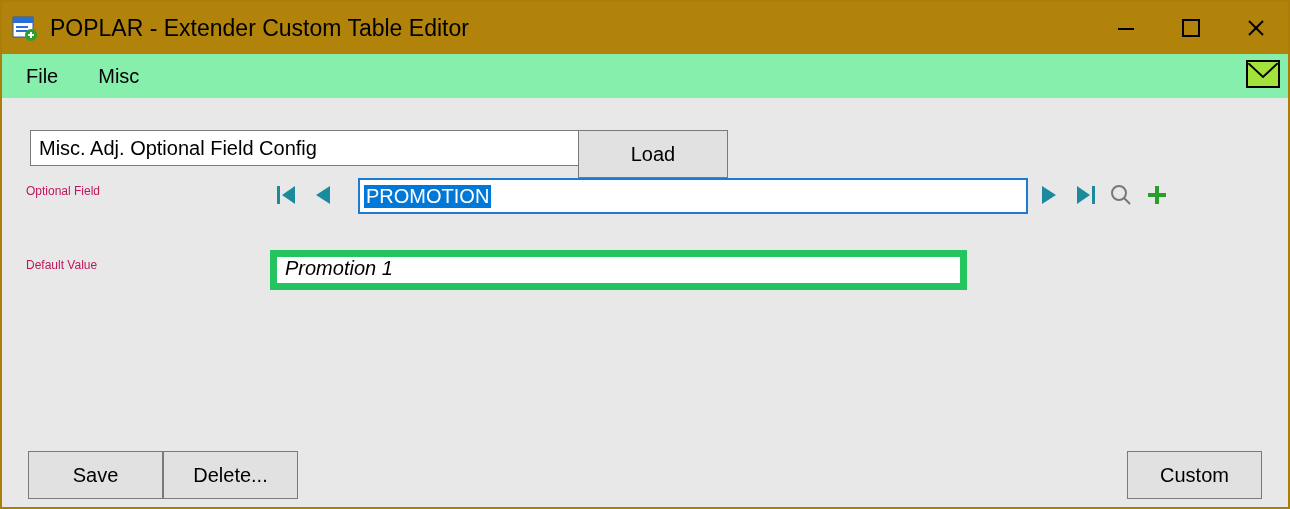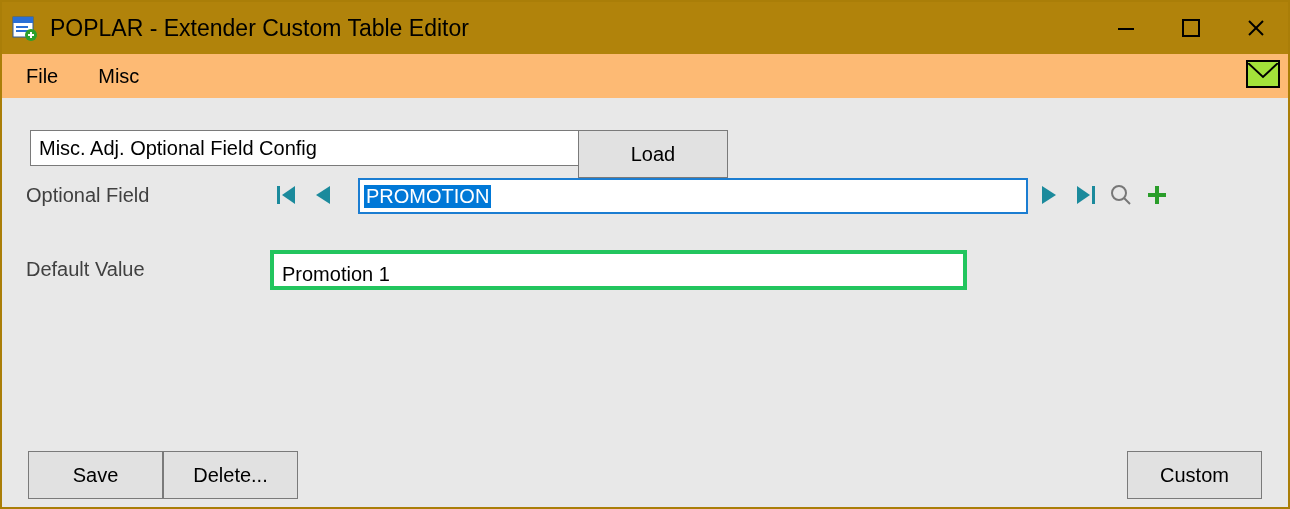--- a/index.html
+++ b/index.html
@@ -32,21 +32,21 @@
   .titlebar .winctl {
     width: 65px; height: 52px;
     display: flex; align-items: center; justify-content: center;
     font-size: 16px;
     color: #000;
   }
   .titlebar .winctl svg { display:block; }
   
   .menubar {
     height: 44px;
-    background: #fdba74;
+    background: #86efac;
     display: flex; align-items: center;
     padding-left: 18px;
     gap: 28px;
     color: #000;
     font-size: 20px;
     position: relative;
   }
   .menubar .menu-item { padding: 2px 6px; }
   .mail-icon {
     position: absolute;
@@ -79,46 +79,46 @@
   }
   .btn {
     height: 48px; min-width: 150px;
     border: 1px solid #7a7a7a;
     background: #e1e1e1;
     font-size: 20px;
     display:flex; align-items:center; justify-content:center;
     padding: 0 14px;
   }
   .row-load { left: 576px; top: 32px; }
-  .label { font-size: 20px; color:#404040; }
+  .label { font-size: 12px; color:#be185d; }
   .row-field { left: 24px; top: 86px; width: 240px; }
   .nav-icons { position:absolute; left: 274px; top: 82px; display:flex; align-items:center; gap: 14px; }
   .nav-icon { width: 22px; height: 30px; display:flex; align-items:center; justify-content:center; }
   .input-optional {
     position:absolute; left: 356px; top: 80px;
     width: 670px; height: 36px;
     border: 2px solid #1b7dd1;
     background:#fff;
     padding: 0 4px;
     font-size: 20px;
     display:flex; align-items:center;
   }
   .input-optional .sel {
     background:#0078d7; color:#fff; padding: 0 2px;
   }
   .nav-right { position:absolute; left: 1036px; top: 82px; display:flex; align-items:center; gap: 14px; }
   .row-default-label { left:24px; top: 160px; }
   .input-default {
     position:absolute; left: 268px; top: 152px;
     width: 697px; height: 40px;
-    border: 4px solid #22c55e;
+    border: 7px solid #22c55e;
     background:#fff;
     font-size: 20px;
     padding: 0 8px;
-    display:flex; align-items:flex-end;
+    display:flex; align-items:flex-start;font-style:italic;
   }
   .footer {
     position:absolute; left:0; right:0; bottom:0;
     height: 64px;
     display:flex; align-items:center;
     padding: 0 26px;
   }
   .footer .spacer { flex:1; }
   .footer .btn { min-width: 135px; }
 </style>

